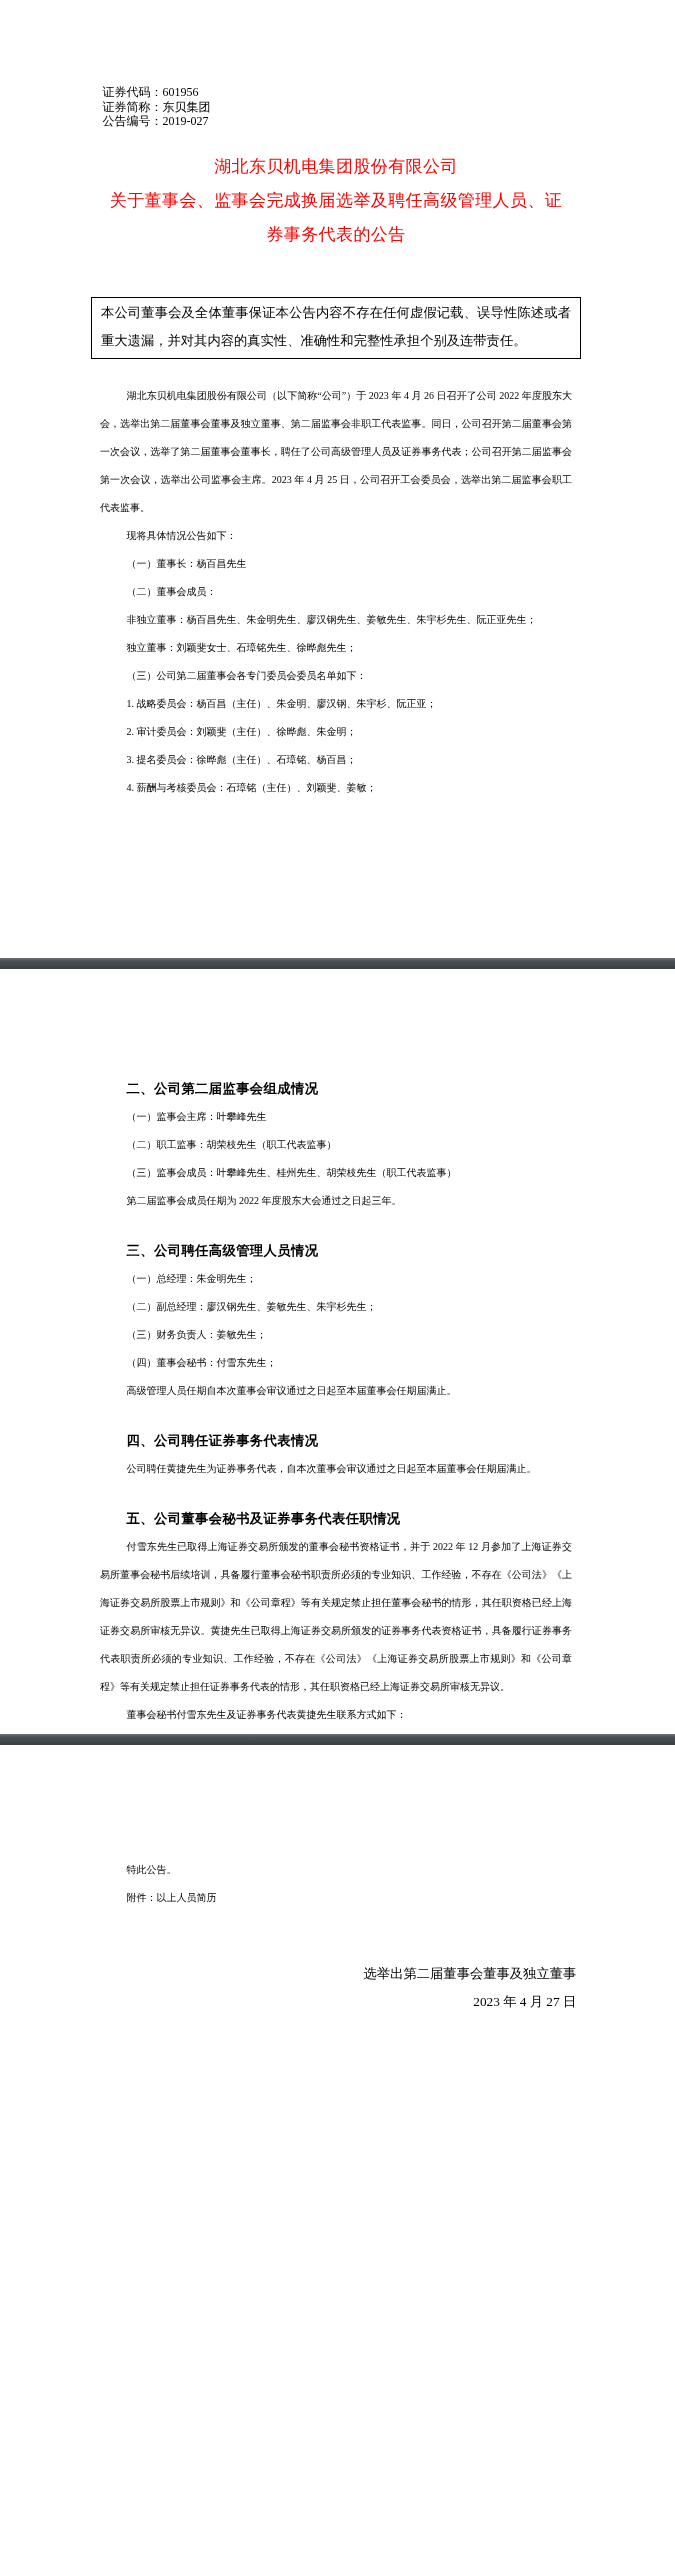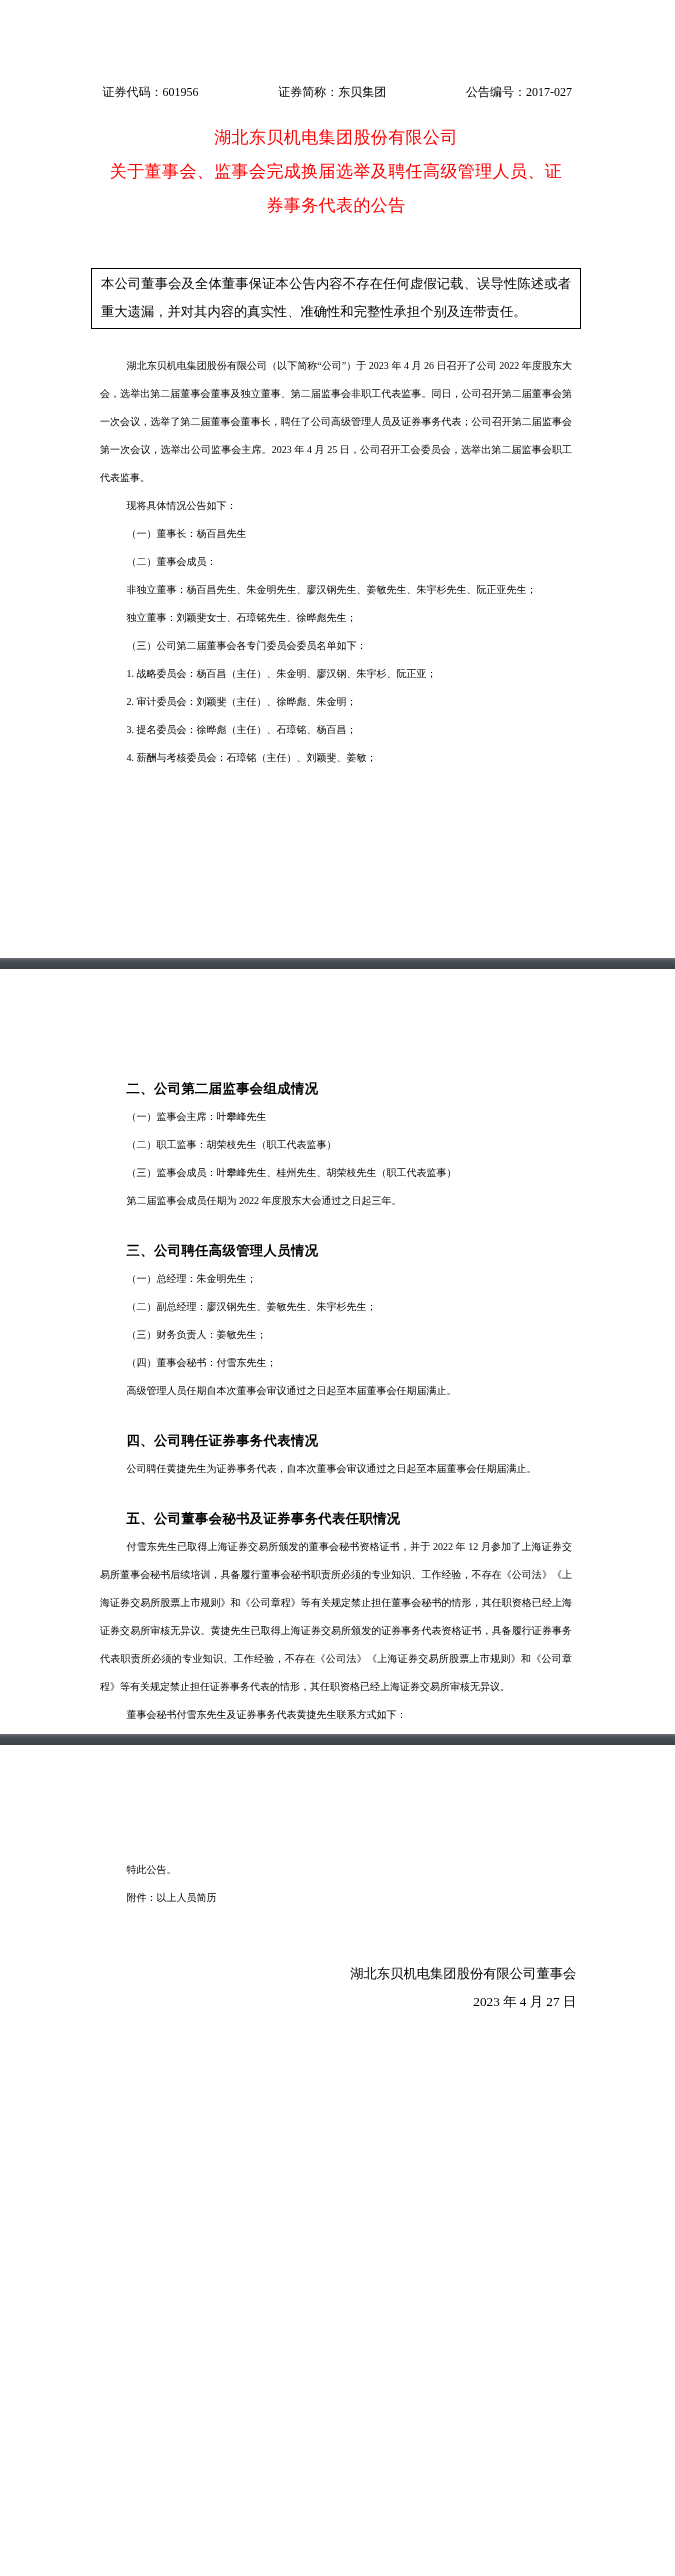--- a/index.html
+++ b/index.html
@@ -34,20 +34,21 @@
 
   .header-row {
     display: flex;
     justify-content: space-between;
     align-items: baseline;
     margin-left: 2.6px;
     margin-right: 0px;
     font-size: 12px;
     line-height: 14.6px;
     white-space: nowrap;
+    flex-direction: column;
   }
 
   .title-block {
     margin-top: 21.4px;
     text-align: center;
     font-family: "Liberation Sans", "DejaVu Sans", sans-serif;
     font-weight: 400;
     color: #ff0000;
     font-size: 17px;
     line-height: 34px;
@@ -99,21 +100,21 @@
 </style>
 </head>
 <body>
 
 <div class="doc">
 
   <section class="page page-1">
     <div class="header-row">
       <span>证券代码：601956</span>
       <span>证券简称：东贝集团</span>
-      <span>公告编号：2017-027</span>
+      <span>公告编号：2019-027</span>
     </div>
 
     <div class="title-block">
       <div>湖北东贝机电集团股份有限公司</div>
       <div>关于董事会、监事会完成换届选举及聘任高级管理人员、证</div>
       <div>券事务代表的公告</div>
     </div>
 
     <div class="disclaimer-box">
       <p>本公司董事会及全体董事保证本公告内容不存在任何虚假记载、误导性陈述或者重大遗漏，并对其内容的真实性、准确性和完整性承担个别及连带责任。</p>
@@ -159,19 +160,19 @@
     <p class="para">传真：0714-5415588</p>
     <p class="para">邮箱：jtstock@donper.com</p>
   </section>
 
   <div class="page-gap"></div>
 
   <section class="page page-3">
     <p class="para">特此公告。</p>
     <p class="para">附件：以上人员简历</p>
     <div class="sign-block">
-      <p>湖北东贝机电集团股份有限公司董事会</p>
+      <p>选举出第二届董事会董事及独立董事</p>
       <p>2023 年 4 月 27 日</p>
     </div>
   </section>
 
 </div>
 
 
 </body></html>

